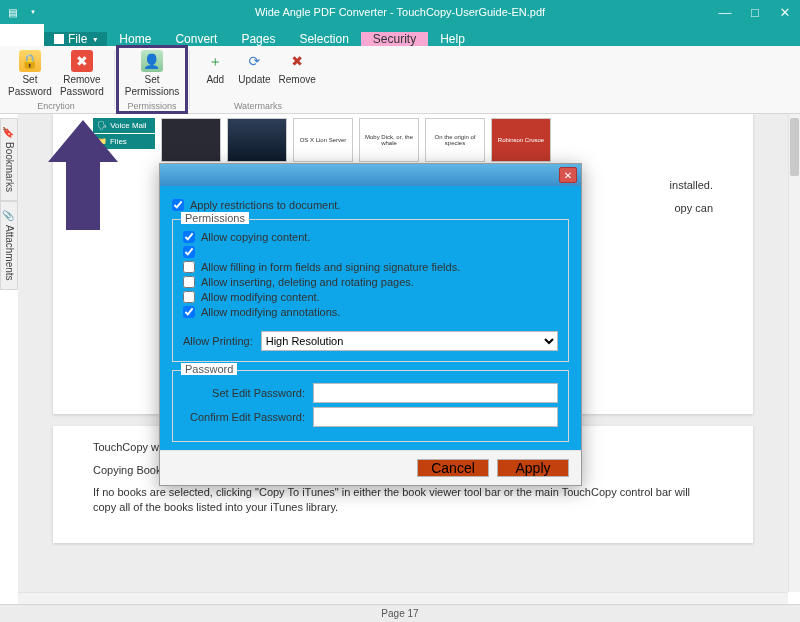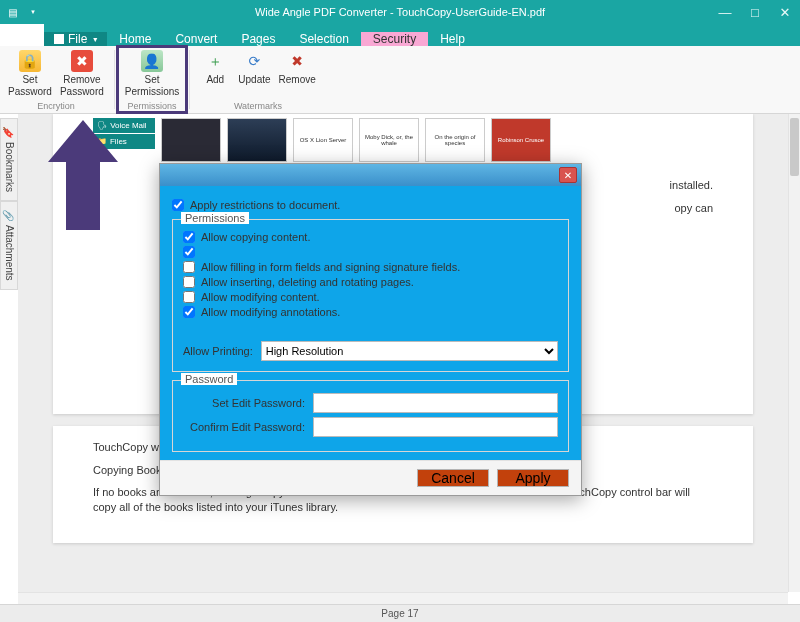--- a/index.html
+++ b/index.html
@@ -59,21 +59,21 @@
 .arrow-ann { position:absolute; left:48px; top:120px; width:70px; height:110px; pointer-events:none; }
 
 .dialog { position:absolute; left:159px; top:163px; width:423px; background:#f4f4f4; border:1px solid #9a9a9a; box-shadow:0 4px 18px rgba(0,0,0,.35); font-size:11px; color:#333; }
 .dialog .dlg-title { height:22px; background:linear-gradient(#5fb6e4,#3a8fca); display:flex; align-items:center; justify-content:flex-end; padding:0 4px;}
 .dlg-close { width:18px; height:16px; background:#d9534f; border:1px solid #a33; color:#fff; font-size:10px; display:flex; align-items:center; justify-content:center; border-radius:2px;}
 .dlg-body { padding:10px 12px 8px; background:#0ea5e9; }
 .chk { display:flex; align-items:center; gap:6px; margin:3px 0; }
 .chk input { width:12px; height:12px; }
 .fieldset { border:1px solid #d6d6d6; padding:8px 10px 10px; margin-top:8px; position:relative; }
 .fieldset .legend { position:absolute; top:-8px; left:8px; background:#fff; padding:0 4px; font-size:11px; color:#555;}
-.sel-row { display:flex; align-items:center; gap:8px; margin-top:23px; }
+.sel-row { display:flex; align-items:center; gap:8px; margin-top:13px; }
 .sel-row select { flex:1; height:20px; font-size:11px; border:1px solid #bbb; background:#fff;}
 .pwd-row { display:flex; align-items:center; margin:4px 0; }
 .pwd-row label { width:130px; text-align:right; padding-right:8px; }
 .pwd-row input { flex:1; height:20px; border:1px solid #bbb; padding:0 4px; }
 .dlg-buttons { display:flex; justify-content:flex-end; gap:8px; padding:8px 12px; background:#f4f4f4; border-top:1px solid #e2e2e2;}
 .dlg-buttons button { width:72px; height:18px; font-size:14px; background:#c2410c; border:1px solid #b4b4b4; }
 </style>
 </head>
 <body>
 

